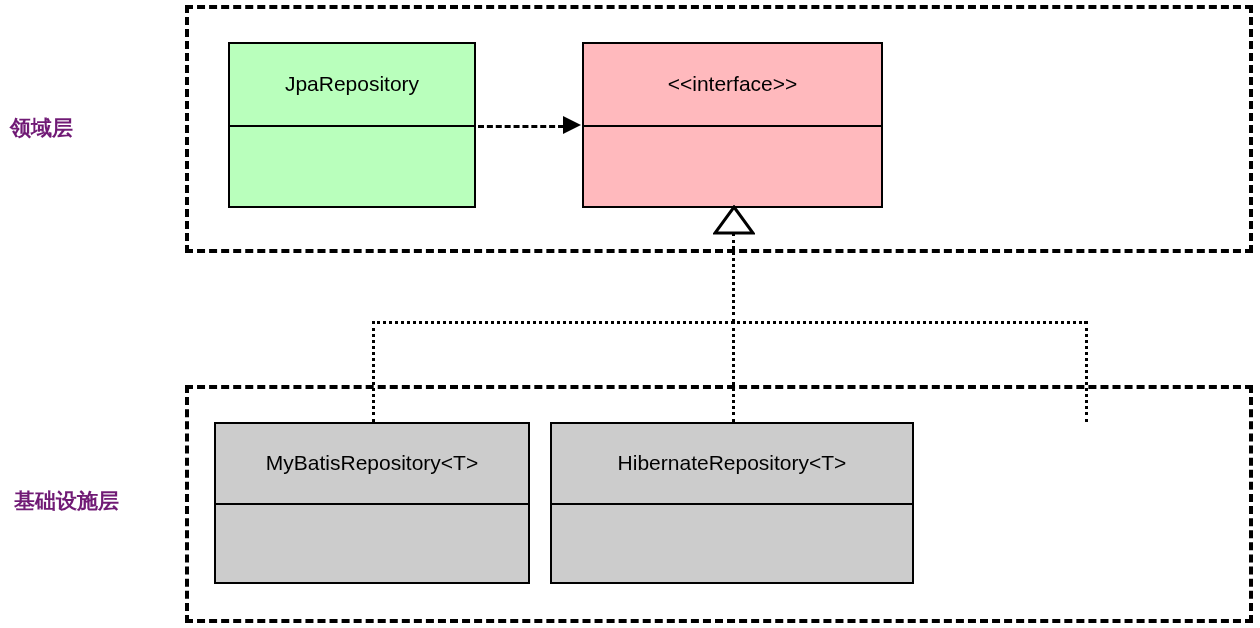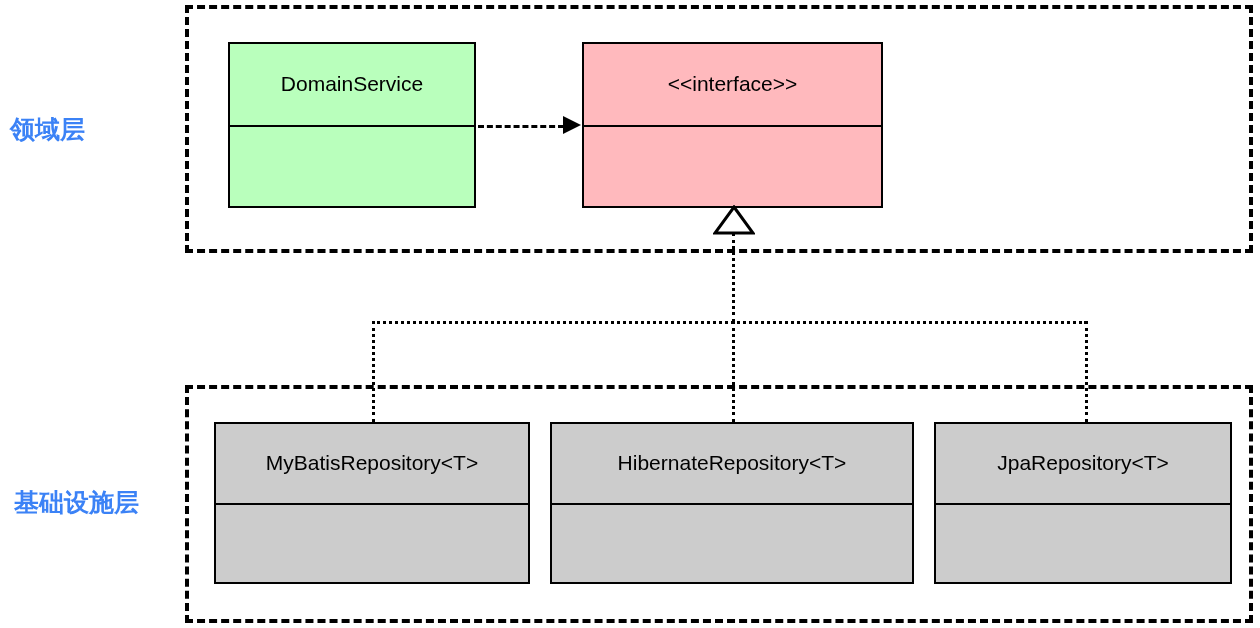--- a/index.html
+++ b/index.html
@@ -23,22 +23,22 @@
     position: absolute;
     box-sizing: border-box;
     border: 4px dashed #000000;
     background: transparent;
   }
 
   
   .layer-label {
     position: absolute;
     font-weight: bold;
-    font-size: 25px;
-    color: #3b82f6;
+    font-size: 21px;
+    color: #701a75;
     white-space: nowrap;
     line-height: 1;
   }
 
   
   .uml-class {
     position: absolute;
     box-sizing: border-box;
     border: 2px solid #000000;
     display: flex;
@@ -103,21 +103,21 @@
 <body>
 
 <div id="canvas">
 
   <div class="layer-box" style="left:185px; top:5px; width:1068px; height:248px;"></div>
 
   <div class="layer-label" style="left:10px; top:117px;">领域层</div>
 
   <div class="uml-class fill-green" style="left:228px; top:42px; width:248px; height:166px;">
     <div class="uml-title" style="height:83px;">
-      <span>DomainService</span>
+      <span>JpaRepository</span>
     </div>
     <div class="uml-body"></div>
   </div>
 
   <div class="uml-class fill-pink" style="left:582px; top:42px; width:301px; height:166px;">
     <div class="uml-title" style="height:83px;">
       <span>&lt;&lt;interface&gt;&gt;</span>
     </div>
     <div class="uml-body"></div>
   </div>
@@ -152,20 +152,14 @@
     <div class="uml-body"></div>
   </div>
 
   <div class="uml-class fill-gray" style="left:550px; top:422px; width:364px; height:162px;">
     <div class="uml-title" style="height:81px;">
       <span>HibernateRepository&lt;T&gt;</span>
     </div>
     <div class="uml-body"></div>
   </div>
 
-  <div class="uml-class fill-gray" style="left:934px; top:422px; width:298px; height:162px;">
-    <div class="uml-title" style="height:81px;">
-      <span>JpaRepository&lt;T&gt;</span>
-    </div>
-    <div class="uml-body"></div>
-  </div>
 
 </div>
 
 </body></html>

